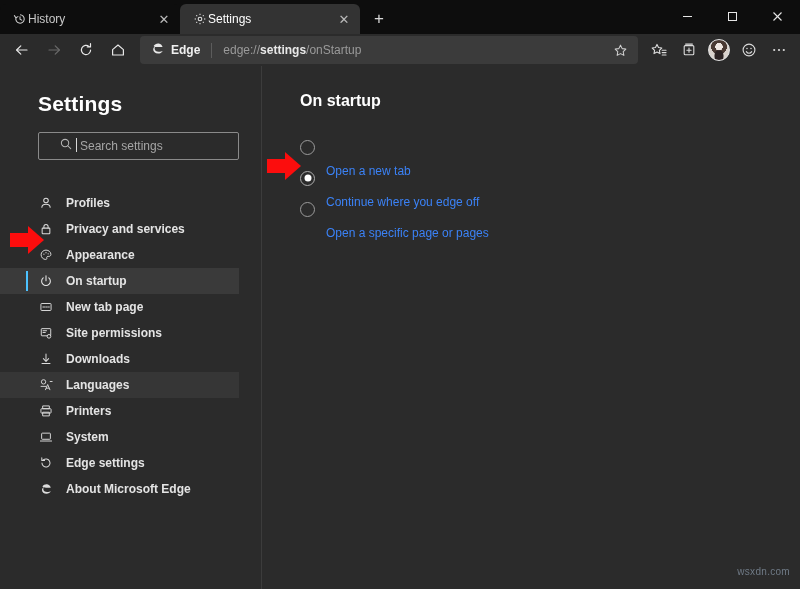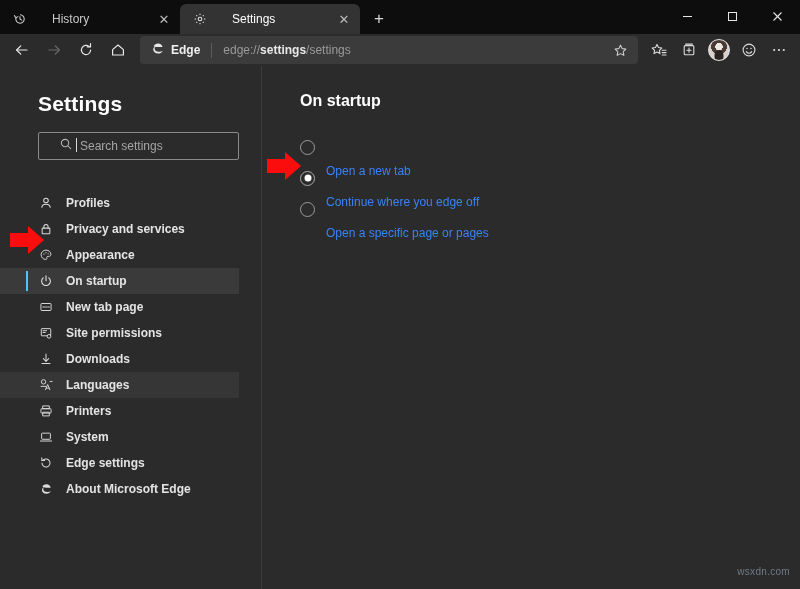--- a/index.html
+++ b/index.html
@@ -14,21 +14,21 @@
   .window { position:relative; width:800px; height:589px; background:#2b2b2b; display:flex; flex-direction:column; }
 
   
   .titlebar {
     height:34px; background:#0d0d0d; display:flex; align-items:flex-end;
     position:relative; flex:0 0 34px;
   }
   .tabstrip { display:flex; align-items:flex-end; height:34px; }
   .tab {
     height:30px; width:180px; display:flex; align-items:center;
-    padding:0 8px 0 12px; gap:24px; border-radius:6px 6px 0 0;
+    padding:0 8px 0 12px; gap:0; border-radius:6px 6px 0 0;
     font-size:12px; color:#c8c8c8; position:relative;
   }
   .tab.inactive { background:#0d0d0d; }
   .tab.active { background:#333333; color:#ffffff; }
   .tab-ico { width:16px; height:16px; flex:0 0 16px; display:flex; align-items:center; justify-content:center; }
   .tab-title { flex:1 1 auto; white-space:nowrap; overflow:hidden; text-overflow:ellipsis; font-size:12px; }
   .tab-close {
     width:16px; height:16px; flex:0 0 16px; display:flex; align-items:center; justify-content:center;
     font-size:13px; line-height:1; color:#b9b9b9; border-radius:3px;
   }
@@ -208,21 +208,21 @@
       <span class="edge-badge">
         <span>
           <svg width="15" height="15" viewBox="0 0 16 16">
             <path d="M13.6 10.6c-1 1.7-2.9 2.8-5 2.8-3 0-5.2-2-5.2-4.3 0-1.6 1-2.9 2.3-3.5-.5.7-.8 1.5-.8 2.3 0 2.1 1.9 3.5 4.4 3.5 1.7 0 3.3-.4 4.3-.8z" fill="#e8e8e8"></path>
             <path d="M3.9 5.2C5 3.3 7.2 2.3 9.3 2.6c2.3.4 3.8 2 4.1 3.9H8.1c-1.9 0-3.5-.5-4.2-1.3z" fill="#e8e8e8"></path>
           </svg>
         </span>
         <span class="edge-name">Edge</span>
       </span>
       <span class="omni-sep"></span>
-      <span class="omni-url"><span>edge://</span><b>settings</b><span>/settings</span></span>
+      <span class="omni-url"><span>edge://</span><b>settings</b><span>/onStartup</span></span>
       <span class="omni-star">
         <svg width="15" height="15" viewBox="0 0 16 16" fill="none" stroke="#cfcfcf" stroke-width="1.1" stroke-linejoin="round">
           <polygon points="8,2.3 9.8,6 13.7,6.5 10.9,9.3 11.6,13.2 8,11.3 4.4,13.2 5.1,9.3 2.3,6.5 6.2,6"></polygon>
         </svg>
       </span>
     </div>
 
     <div class="toolbtn">
       <svg width="16" height="16" viewBox="0 0 16 16" fill="none" stroke="#dcdcdc" stroke-width="1.1" stroke-linejoin="round" stroke-linecap="round">
         <polygon points="6,2.4 7.5,5.5 10.8,6 8.4,8.3 9,11.6 6,10 3,11.6 3.6,8.3 1.2,6 4.5,5.5"></polygon>

